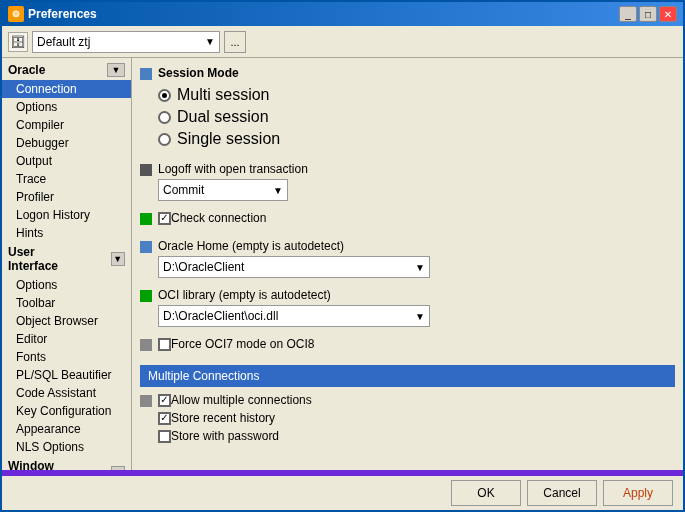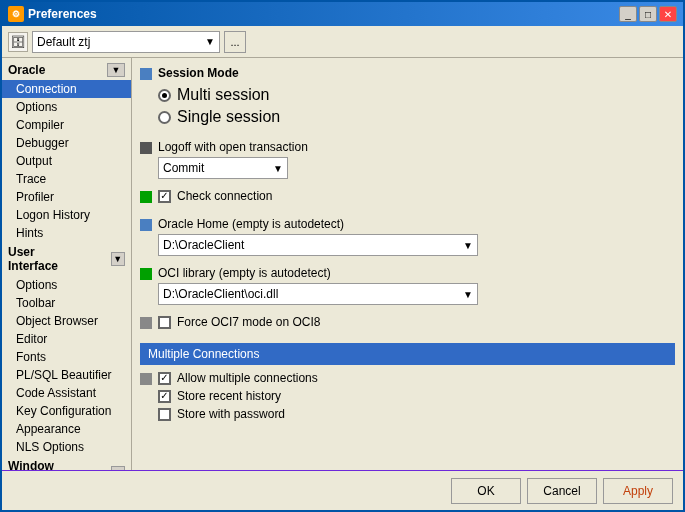--- a/index.html
+++ b/index.html
@@ -100,48 +100,48 @@
     .section-indicator.green { background: #00a000; }
     .section-indicator.dark { background: #555; }
 
     .section-content { flex: 1; }
     .section-title { font-weight: bold; margin-bottom: 6px; font-size: 12px; }
 
     .radio-row { display: flex; align-items: center; gap: 6px; margin-bottom: 4px; font-size: 16px; }
     .radio-btn { width: 13px; height: 13px; border-radius: 50%; border: 2px solid #666; background: white; display: flex; align-items: center; justify-content: center; flex-shrink: 0; }
     .radio-btn.selected::after { content: ''; width: 5px; height: 5px; border-radius: 50%; background: #000; display: block; }
 
-    .checkbox-row { display: flex; align-items: center; gap: 6px; margin-bottom: 4px; font-size: 12px; }
+    .checkbox-row { display: flex; align-items: center; margin-bottom: 4px; font-size: 12px; }
     .checkbox { width: 13px; height: 13px; border: 2px solid #666; background: white; display: flex; align-items: center; justify-content: center; flex-shrink: 0; }
     .checkbox.checked::after { content: '✓'; font-size: 10px; line-height: 1; }
 
     .combo-select {
       display: flex; align-items: center; background: white; border: 1px solid #999;
       padding: 1px 4px; height: 22px; font-size: 12px; cursor: pointer; min-width: 120px;
     }
     .combo-select-arrow { margin-left: auto; margin-right: 0; padding-left: 8px; font-size: 10px; }
 
     .dropdown-wide {
       display: flex; align-items: center; background: white; border: 1px solid #999;
-      padding: 1px 4px; height: 22px; font-size: 12px; cursor: pointer; width: 320px;
+      padding: 1px 4px; height: 22px; font-size: 12px; cursor: pointer; width: 272px;
     }
     .dropdown-wide-arrow { margin-left: auto; font-size: 10px; }
 
     .highlighted-row {
       background: #316ac5; color: white; padding: 4px 8px; font-weight: normal; font-size: 12px;
       margin: 4px 0;
     }
 
     .footer {
       display: flex;
       justify-content: flex-end;
       align-items: center;
       padding: 6px 10px;
       background: #ece9d8;
-      border-top: 1px solid #6d28d9;
+      border-top: 6px solid #6d28d9;
       gap: 6px;
       flex-shrink: 0;
       height: 40px;
     }
     .footer-btn {
       min-width: 70px; height: 26px; background: #ece9d8; border: 1px solid #999;
       font-size: 12px; cursor: pointer; padding: 2px 12px;
       display: flex; align-items: center; justify-content: center;
     }
     .footer-btn.disabled { color: #c2410c; cursor: default; }
@@ -220,20 +220,24 @@
       <div class="section-row">
         <div class="section-indicator"></div>
         <div class="section-content">
           <div class="section-title">Session Mode</div>
           <div class="radio-row">
             <div class="radio-btn selected"></div>
             <span>Multi session</span>
           </div>
           <div class="radio-row">
             <div class="radio-btn"></div>
+            <span>Dual session</span>
+          </div>
+          <div class="radio-row">
+            <div class="radio-btn"></div>
             <span>Single session</span>
           </div>
         </div>
       </div>
 
       <div class="section-row">
         <div class="section-indicator dark"></div>
         <div class="section-content">
           <div class="field-label">Logoff with open transaction</div>
           <div class="combo-select" style="width:130px;">

